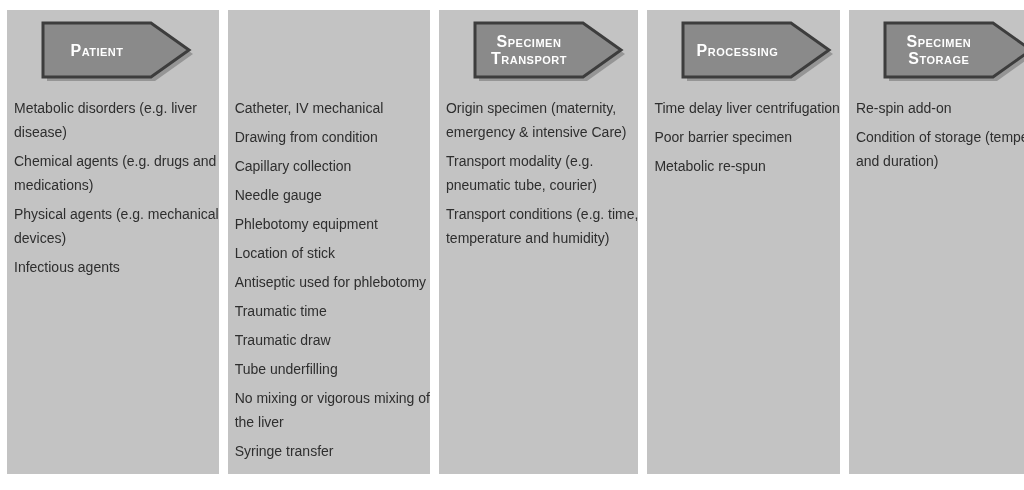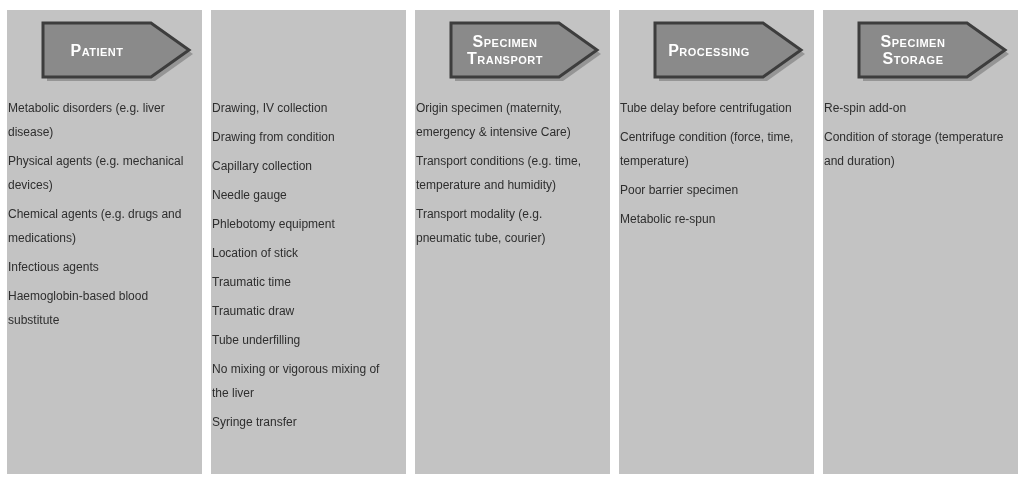--- a/index.html
+++ b/index.html
@@ -23,21 +23,21 @@
     display:flex;
     gap:9px;
     padding:10px 6px 16px 7px;
     width:1024px;height:490px;
   }
   .column{
     flex:1 1 0;
     background:var(--column-bg);
     position:relative;
     box-sizing:border-box;
-    padding:86px 0 0 1px;
+    padding:86px 0 0 7px;
   }
   .arrow-header{
     position:absolute;
     top:11px;left:34px;
     width:156px;height:62px;
   }
   .arrow-header svg{
     position:absolute;inset:0;
     width:156px;height:62px;
     display:block;
@@ -49,96 +49,93 @@
     display:flex;align-items:center;justify-content:center;
     text-align:center;
     color:var(--header-text);
     font-weight:bold;
     font-variant:small-caps;
     font-size:16px;
     line-height:17px;
     letter-spacing:0.5px;
   }
   .items p{
-    margin:0 14px 5px 0;
-    font-size:12px;
+    margin:0 0 5px 0;
+    font-size:14px;
     line-height:24px;
     color:var(--item-text);
     white-space:pre;
   }
 </style>
 </head>
 <body>
 
 <div class="board" id="board">
     <div class="column">
     <div class="arrow-header">
       <svg viewBox="0 0 156 62" aria-hidden="true">
         <polygon points="6,6 114,6 152,33 114,60 6,60" style="fill:var(--arrow-shadow);opacity:0.55"></polygon>
         <polygon points="2,2 110,2 148,29 110,56 2,56" style="fill:var(--arrow-fill);stroke:var(--arrow-border);stroke-width:3;stroke-linejoin:miter"></polygon>
       </svg>
       <div class="arrow-label">Patient</div>
     </div>
     <div class="items">
         <p>Metabolic disorders (e.g. liver
 disease)</p>
+        <p>Chemical agents (e.g. drugs and
+medications)</p>
         <p>Physical agents (e.g. mechanical
 devices)</p>
-        <p>Chemical agents (e.g. drugs and
-medications)</p>
         <p>Infectious agents</p>
-        <p>Haemoglobin-based blood
-substitute</p>
       </div>
   </div>
     <div class="column">
     <div class="items">
-        <p>Drawing, IV collection</p>
+        <p>Catheter, IV mechanical</p>
         <p>Drawing from condition</p>
         <p>Capillary collection</p>
         <p>Needle gauge</p>
         <p>Phlebotomy equipment</p>
         <p>Location of stick</p>
+        <p>Antiseptic used for phlebotomy</p>
         <p>Traumatic time</p>
         <p>Traumatic draw</p>
         <p>Tube underfilling</p>
         <p>No mixing or vigorous mixing of
 the liver</p>
         <p>Syringe transfer</p>
       </div>
   </div>
     <div class="column">
     <div class="arrow-header">
       <svg viewBox="0 0 156 62" aria-hidden="true">
         <polygon points="6,6 114,6 152,33 114,60 6,60" style="fill:var(--arrow-shadow);opacity:0.55"></polygon>
         <polygon points="2,2 110,2 148,29 110,56 2,56" style="fill:var(--arrow-fill);stroke:var(--arrow-border);stroke-width:3;stroke-linejoin:miter"></polygon>
       </svg>
       <div class="arrow-label">Specimen Transport</div>
     </div>
     <div class="items">
         <p>Origin specimen (maternity,
 emergency &amp; intensive Care)</p>
+        <p>Transport modality (e.g.
+pneumatic tube, courier)</p>
         <p>Transport conditions (e.g. time,
 temperature and humidity)</p>
-        <p>Transport modality (e.g.
-pneumatic tube, courier)</p>
       </div>
   </div>
     <div class="column">
     <div class="arrow-header">
       <svg viewBox="0 0 156 62" aria-hidden="true">
         <polygon points="6,6 114,6 152,33 114,60 6,60" style="fill:var(--arrow-shadow);opacity:0.55"></polygon>
         <polygon points="2,2 110,2 148,29 110,56 2,56" style="fill:var(--arrow-fill);stroke:var(--arrow-border);stroke-width:3;stroke-linejoin:miter"></polygon>
       </svg>
       <div class="arrow-label">Processing</div>
     </div>
     <div class="items">
-        <p>Tube delay before centrifugation</p>
-        <p>Centrifuge condition (force, time,
-temperature)</p>
+        <p>Time delay liver centrifugation</p>
         <p>Poor barrier specimen</p>
         <p>Metabolic re-spun</p>
       </div>
   </div>
     <div class="column">
     <div class="arrow-header">
       <svg viewBox="0 0 156 62" aria-hidden="true">
         <polygon points="6,6 114,6 152,33 114,60 6,60" style="fill:var(--arrow-shadow);opacity:0.55"></polygon>
         <polygon points="2,2 110,2 148,29 110,56 2,56" style="fill:var(--arrow-fill);stroke:var(--arrow-border);stroke-width:3;stroke-linejoin:miter"></polygon>
       </svg>

